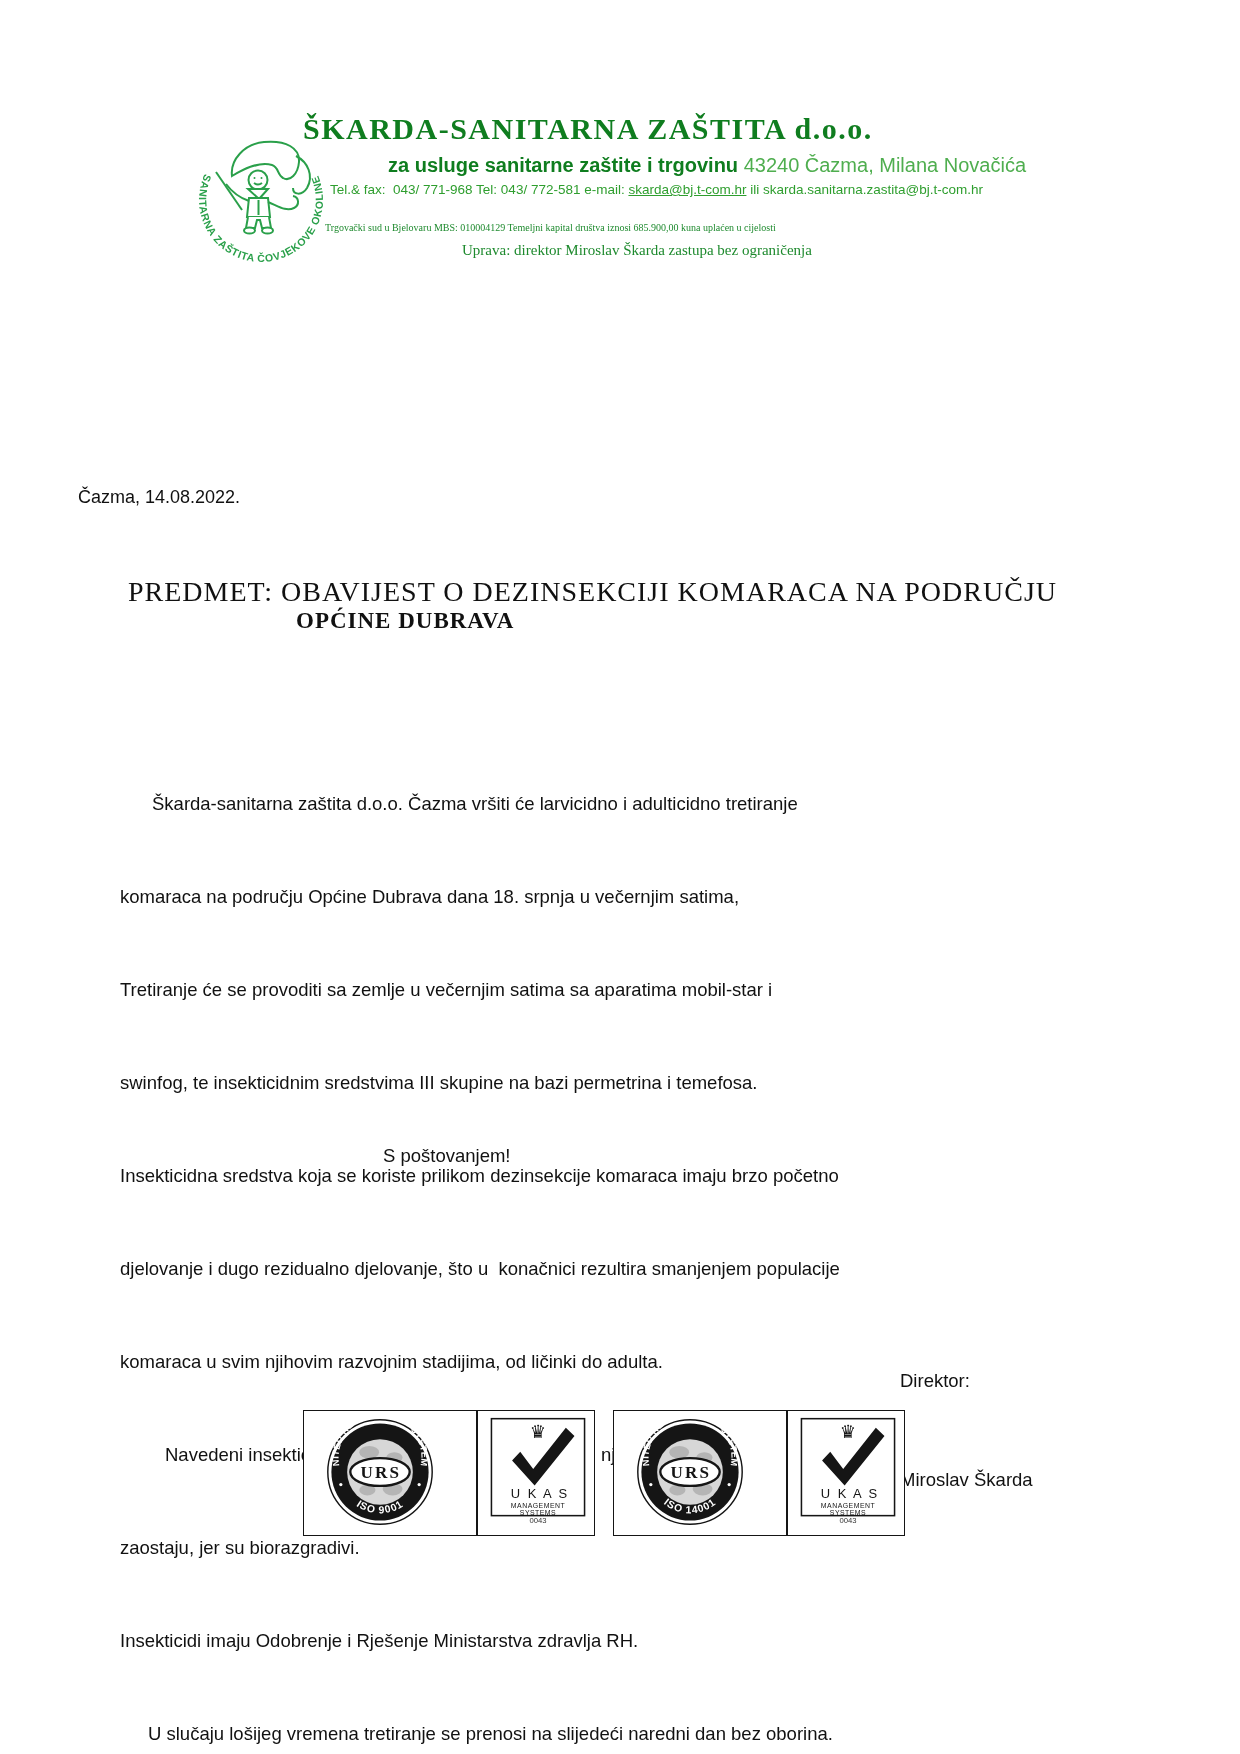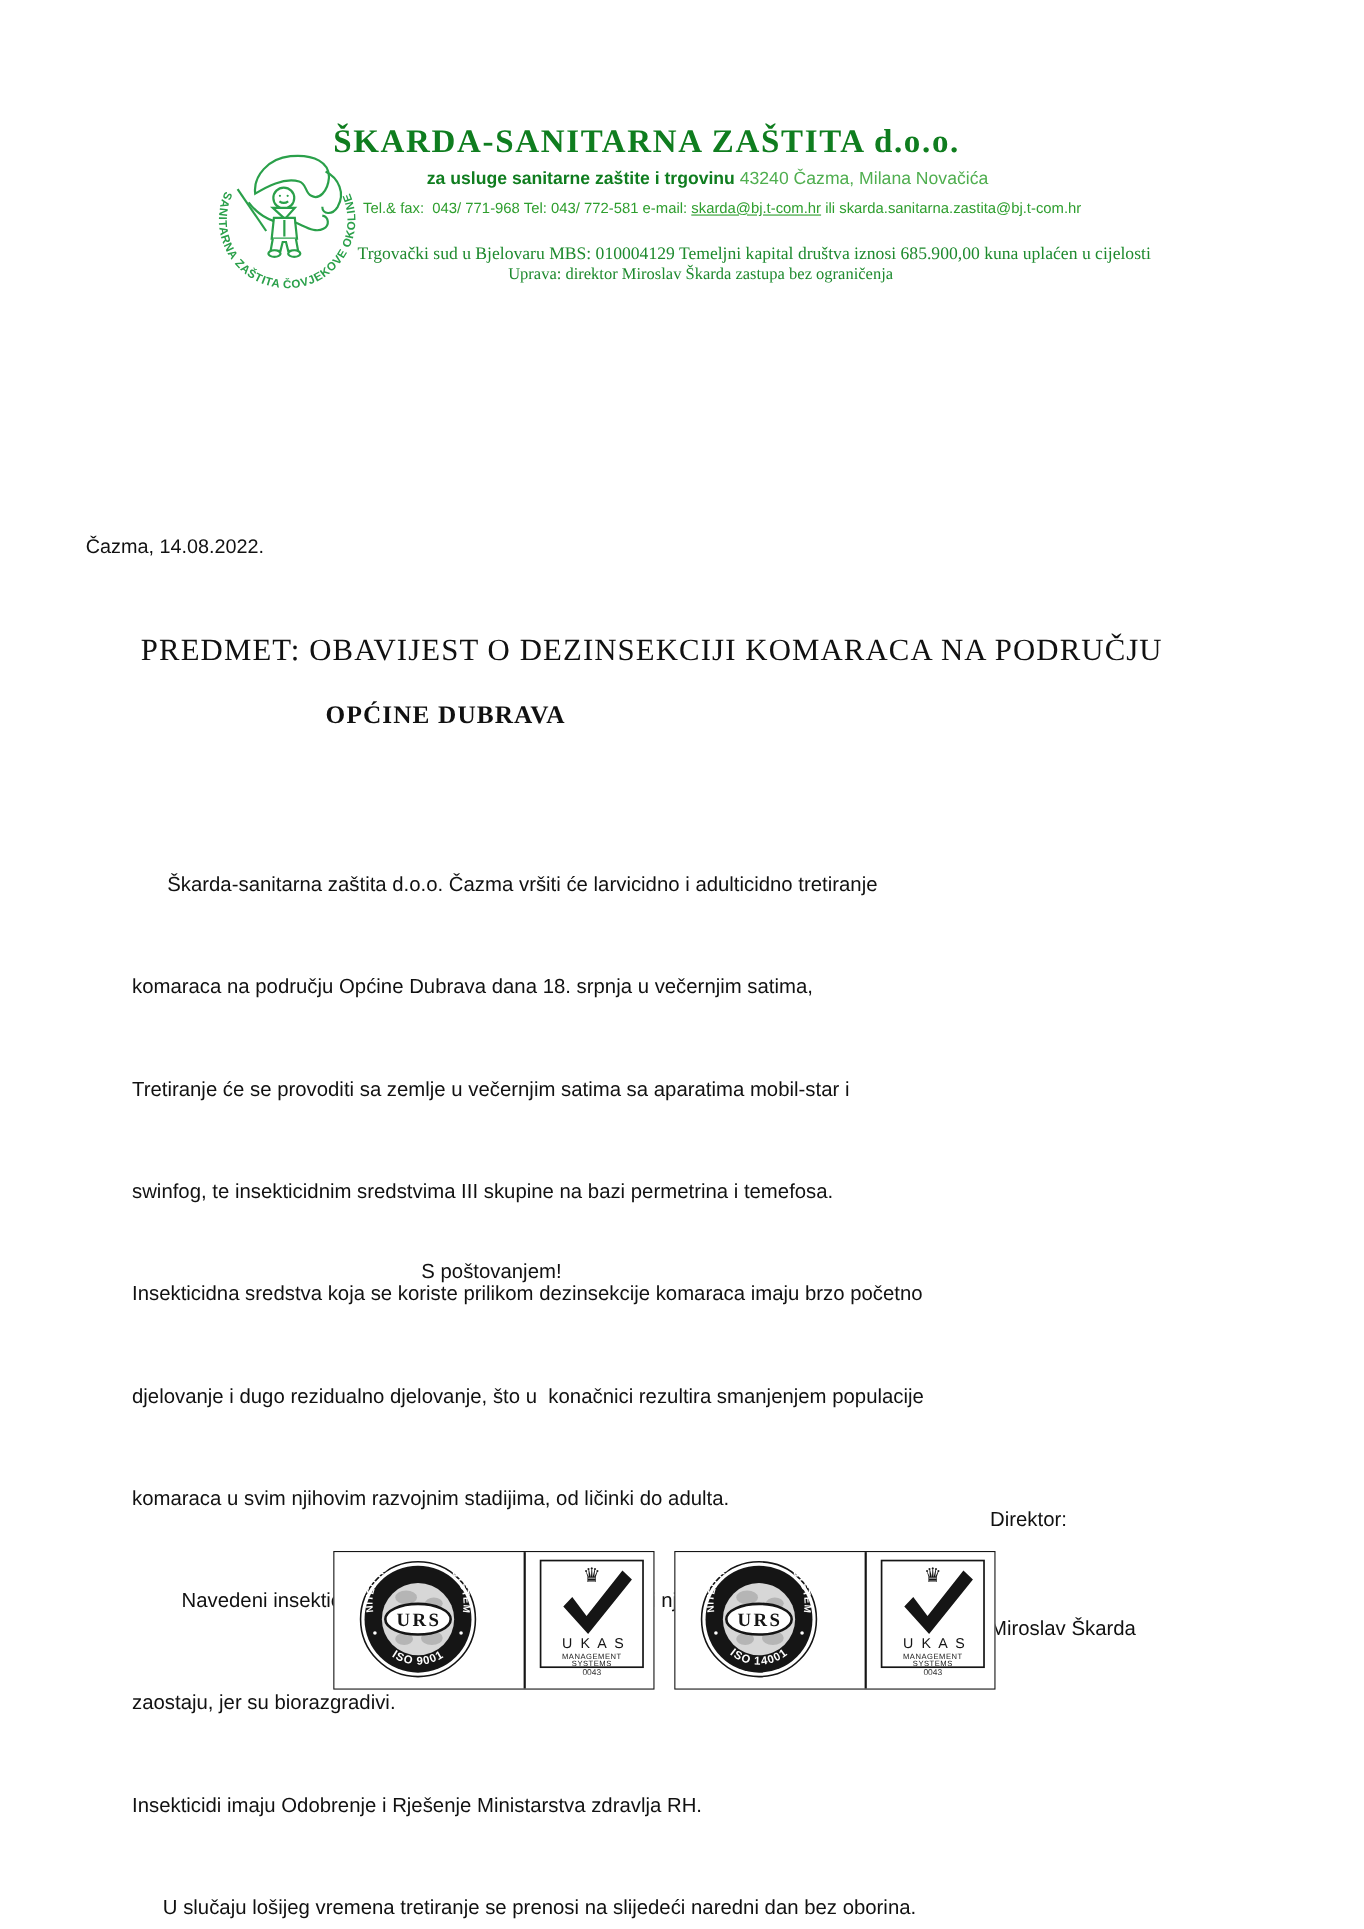--- a/index.html
+++ b/index.html
@@ -2,36 +2,36 @@
 <html><head>
 <meta charset="utf-8">
 <style>
   html,body{margin:0;padding:0;background:#888;}
   #page{position:relative;width:1240px;height:1754px;background:#ffffff;margin:0 auto;
         font-family:"Liberation Sans",sans-serif;color:#111;overflow:hidden;}
   .abs{position:absolute;white-space:pre;}
   
   .company-name{left:303px;top:112px;font-family:"Liberation Serif",serif;font-weight:bold;
                 font-size:30px;letter-spacing:1.5px;color:#0f7d1f;}
-  .tagline{left:388px;top:154px;font-size:16px;color:#4fae4f;text-align:right;}
+  .tagline{left:388px;top:154px;font-size:20px;color:#4fae4f;text-align:right;}
   .tagline b{color:#0f7d1f;font-weight:bold;}
   .contact-line{left:330px;top:182px;font-size:13.5px;color:#2e9e2e;}
   .contact-line .email{text-decoration:underline;cursor:pointer;}
   .registry-line{left:368px;top:201px;font-family:"Liberation Serif",serif;font-size:16px;
                  letter-spacing:.3px;color:#1e8a2e;}
-  .court-line{left:325px;top:222px;font-family:"Liberation Serif",serif;font-size:16px;color:#1e8a2e;}
+  .court-line{left:325px;top:222px;font-family:"Liberation Serif",serif;font-size:10px;color:#1e8a2e;}
   .management-line{left:462px;top:242px;font-family:"Liberation Serif",serif;font-size:15px;color:#1e8a2e;}
   
   .recipient{left:705px;top:326px;width:285px;text-align:center;font-weight:bold;
              font-size:30px;line-height:33px;white-space:pre;}
   
   .date-line{left:78px;top:487px;font-size:18px;}
   .subject1{left:128px;top:576px;font-family:"Liberation Serif",serif;font-weight:normal;
             font-size:28px;letter-spacing:1px;}
-  .subject2{left:296px;top:637px;font-family:"Liberation Serif",serif;font-weight:bold;
+  .subject2{left:296px;top:608px;font-family:"Liberation Serif",serif;font-weight:bold;
             font-size:23px;letter-spacing:1px;}
   
   .body-block{left:120px;top:726px;font-size:18.5px;line-height:31px;}
   .body-block div{white-space:pre;}
   .ind1{padding-left:32px;}
   .ind2{padding-left:45px;}
   .ind3{padding-left:28px;}
   .closing{left:383px;top:1145px;font-size:18.5px;}
   .signature{left:900px;top:1298px;width:270px;text-align:left;font-size:18.5px;line-height:33px;white-space:pre;}
   

